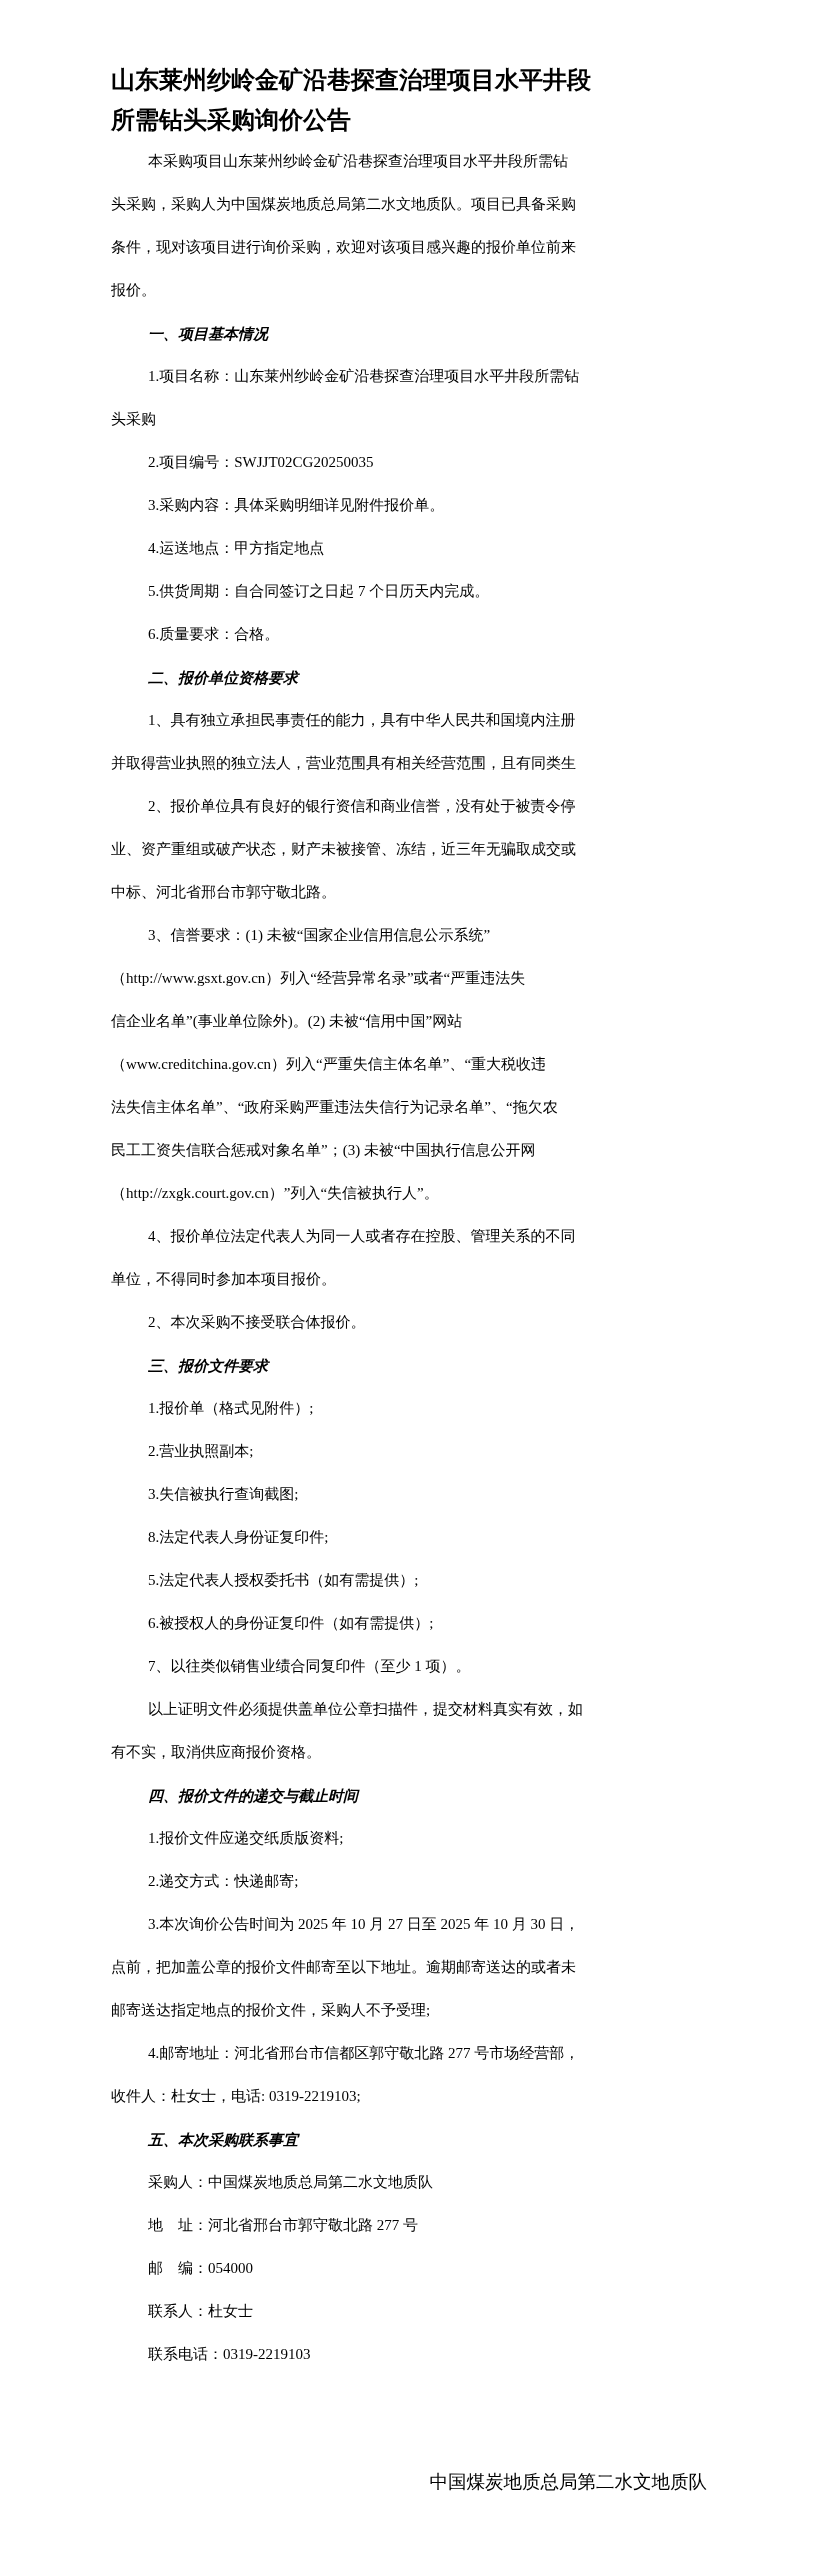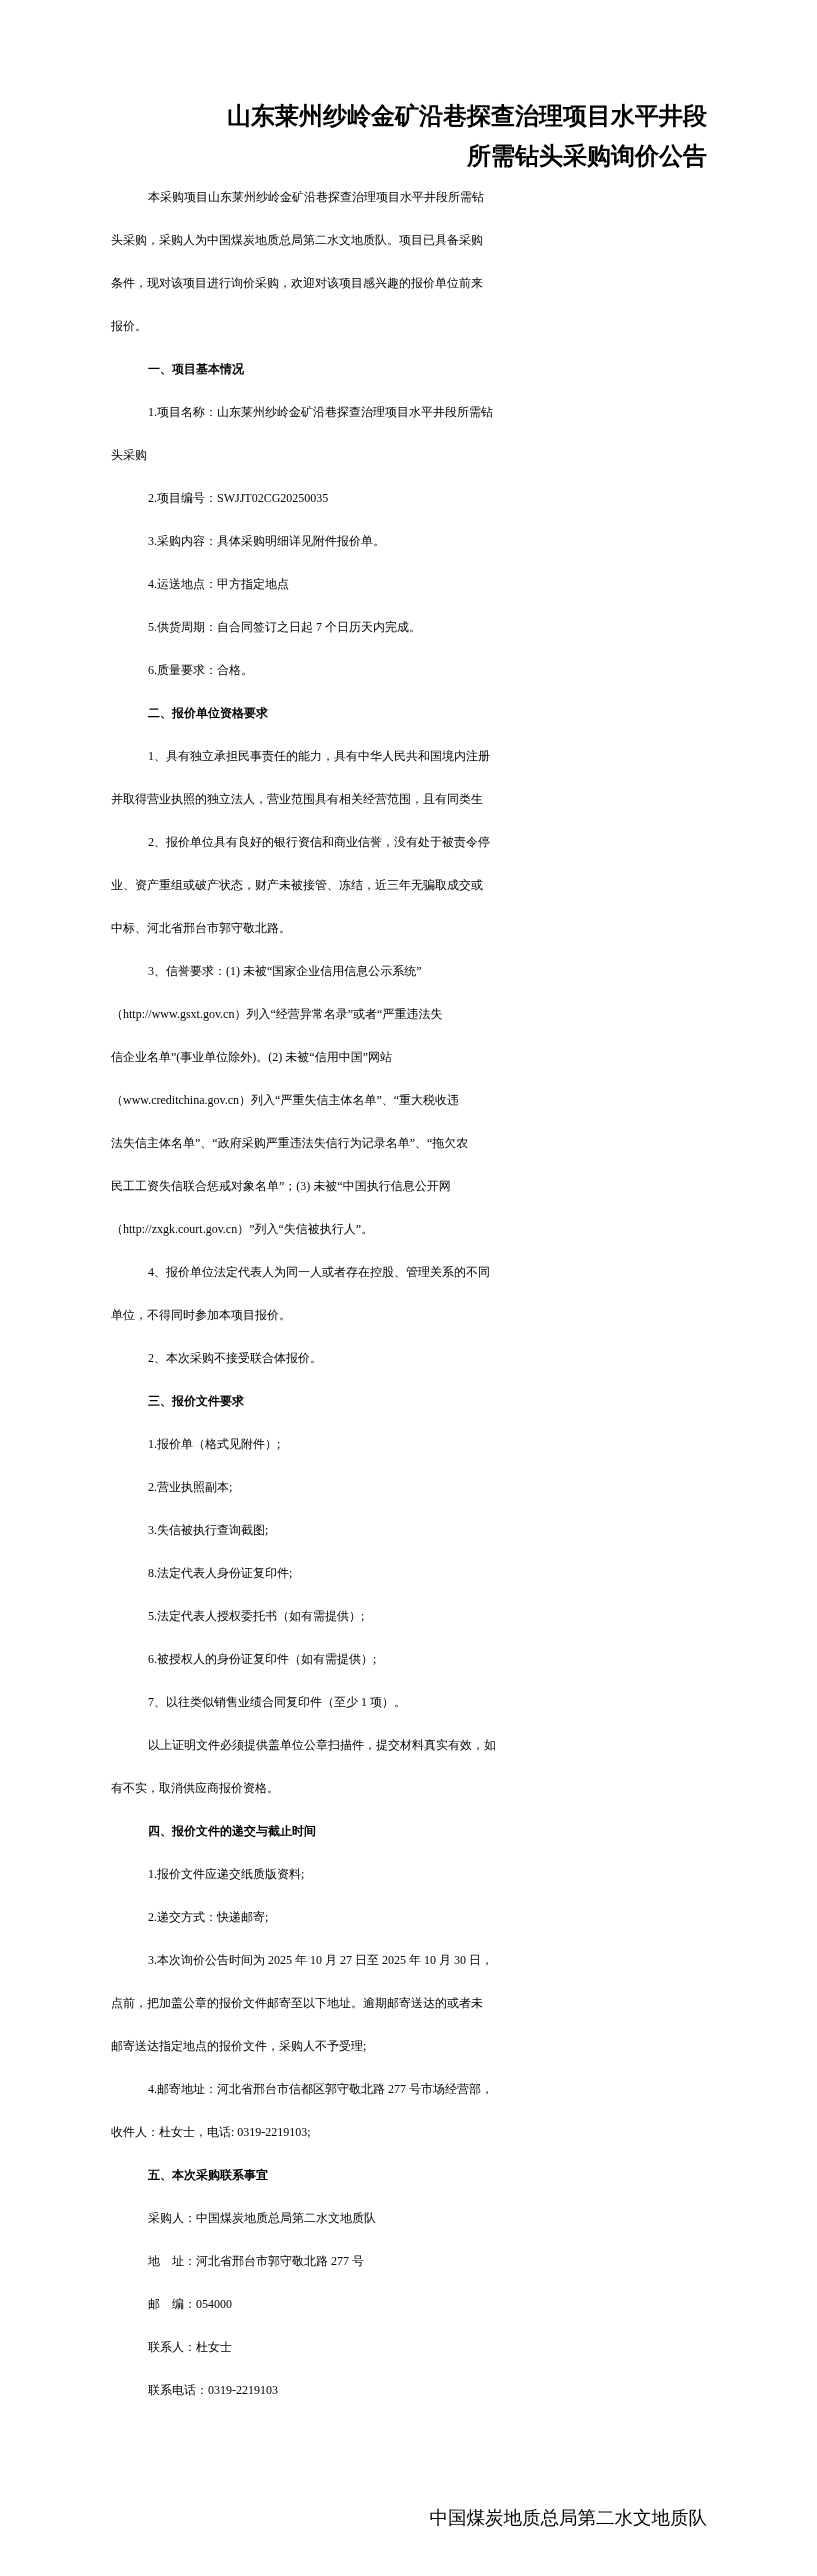--- a/index.html
+++ b/index.html
@@ -9,29 +9,30 @@
     height: 3310px;
     margin: 0 auto;
     background: #ffffff;
     box-sizing: border-box;
     padding: 0 111px;
     color: #000;
     font-family: "Liberation Serif", "DejaVu Serif", serif;
     overflow: hidden;
   }
   
-  .doc-title { margin-top: 96px; text-align: right; font-weight: bold; font-size: 24px; }
+  .doc-title { margin-top: 60px; text-align: left; font-weight: bold; font-size: 24px; }
   .doc-title-line { line-height: 40px; white-space: nowrap; }
 
   
-  .blk .ln { font-size: 12px; line-height: 43px; white-space: nowrap; }
+  .blk .ln { font-size: 15px; line-height: 43px; white-space: nowrap; }
   .blk .ln.fi { text-indent: 37px; }
   .blk.heading .ln {
     font-family: "Liberation Sans", "DejaVu Sans", sans-serif;
     font-weight: bold;
+    font-style: italic;
   }
 
   
   .sign-unit { margin-top: 85px; font-size: 18.5px; line-height: 43px; text-align: right; white-space: nowrap; }
 </style>
 </head>
 <body>
 
 <div class="page">
 

